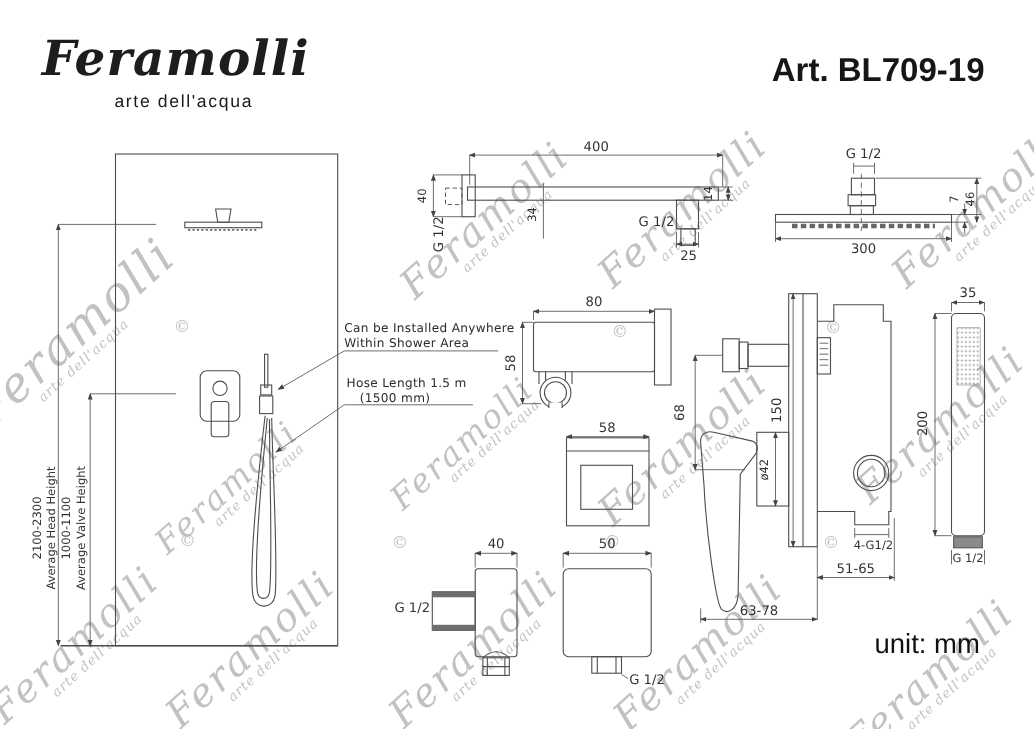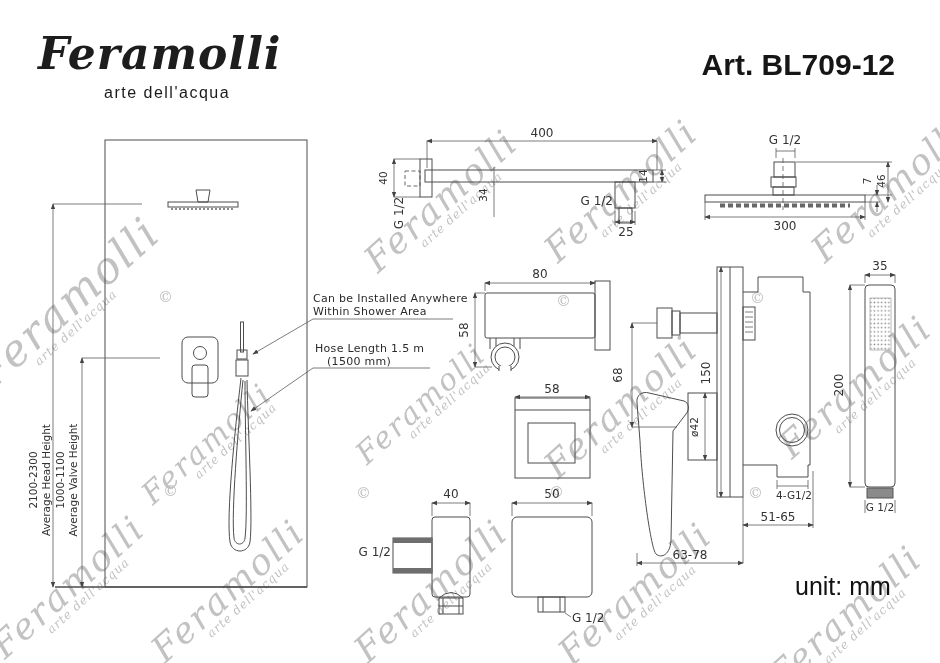--- a/index.html
+++ b/index.html
@@ -102,21 +102,21 @@
   <span class="cw" style="left:158px;top:288px">©</span>
   <span class="cw" style="left:556px;top:292px">©</span>
   <span class="cw" style="left:356px;top:484px">©</span>
   <span class="cw" style="left:549px;top:483px">©</span>
   <span class="cw" style="left:163px;top:482px">©</span>
   <span class="cw" style="left:750px;top:289px">©</span>
   <span class="cw" style="left:748px;top:484px">©</span>
 
   <div class="logo">Feramolli</div>
   <div class="tagline">arte dell'acqua</div>
-  <div class="art">Art. BL709-12</div>
+  <div class="art">Art. BL709-19</div>
   <div class="unit">unit: mm</div>
 
   <svg style="left:25px;top:130px" width="445" height="470" viewBox="0 0 445 470">
     <g>
       <rect class="ln" x="80" y="10" width="202" height="447"></rect>
       <path class="lnT" d="M30,457 L282,457"></path>
     </g>
     <g>
       <path class="ln" d="M171,60 L185,60 L183,72 L173,72 Z"></path>
       <rect class="ln" x="143" y="72" width="70" height="5"></rect>

